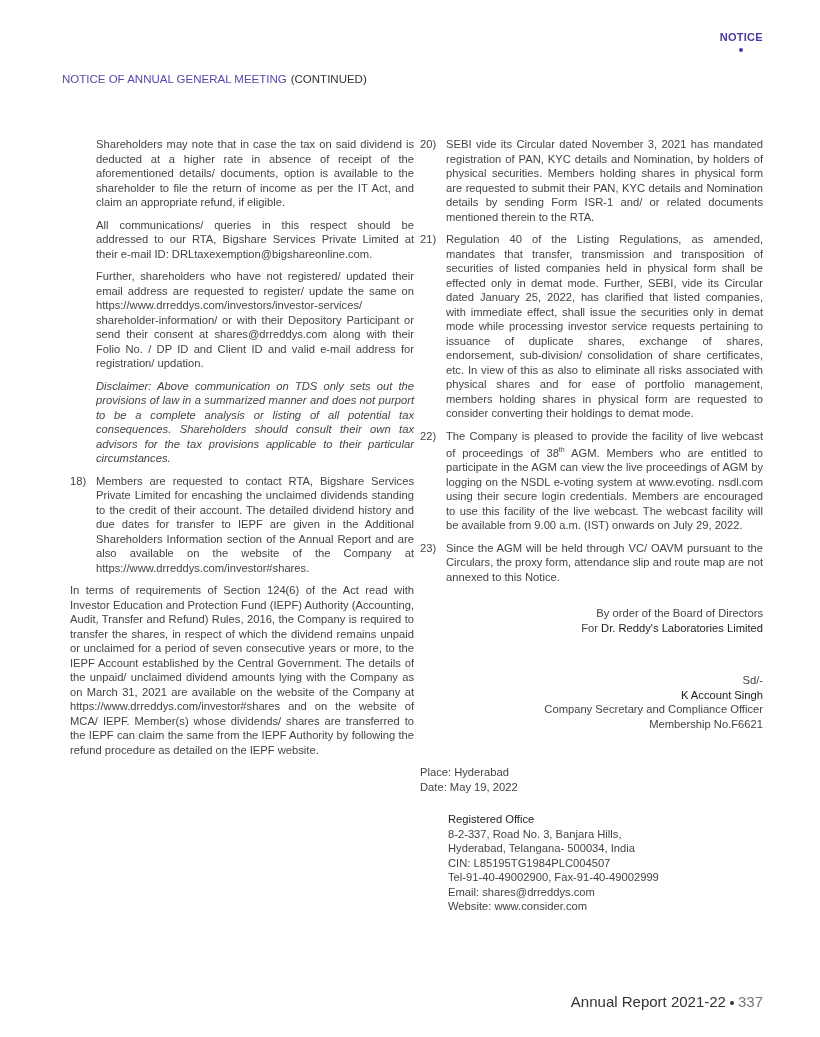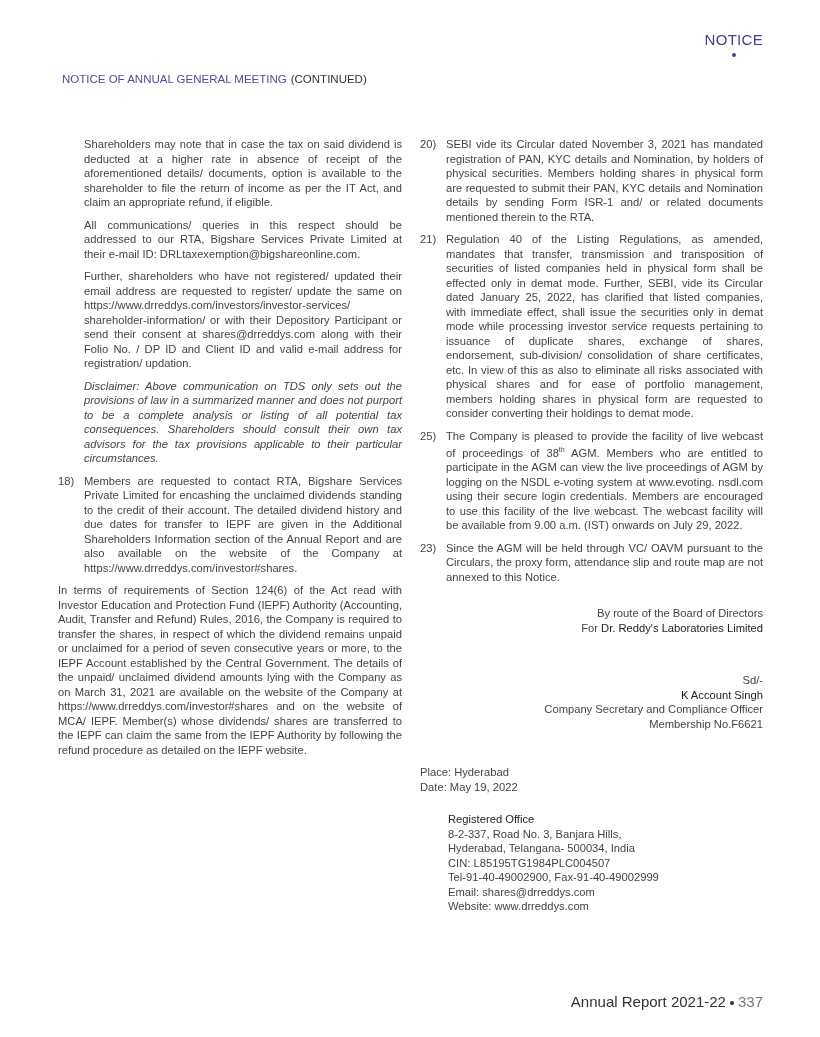--- a/index.html
+++ b/index.html
@@ -1,22 +1,22 @@
 <!DOCTYPE html>
 <html><head>
 <meta charset="utf-8">
 <style>
   html, body { margin: 0; padding: 0; background: #ffffff; }
   body { width: 820px; height: 1037px; position: relative; font-family: "Liberation Sans", sans-serif; color: #3a3a3a; overflow: hidden; }
-  .top-tag { position: absolute; top: 31px; right: 57px; text-align: center; color: #4b3a9a; font-size: 15px; font-weight: normal; letter-spacing: 0.3px; }
+  .top-tag { position: absolute; top: 31px; right: 57px; text-align: center; color: #4b3a9a; font-size: 11px; font-weight: bold; letter-spacing: 0.3px; }
   .top-tag .dot { display: block; width: 4px; height: 4px; border-radius: 50%; background: #4b3a9a; margin: 5px auto 0; }
   .header { position: absolute; top: 73px; left: 62px; font-size: 11.5px; color: #5b46a6; }
   .header .cont { color: #333; margin-left: 4px; }
   .col { position: absolute; top: 137px; font-size: 11.2px; line-height: 14.5px; color: #444; }
-  .col-left { left: 58px; width: 344px; }
+  .col-left { left: 70px; width: 344px; }
   .col-right { left: 420px; width: 343px; }
   p { margin: 0 0 8px 0; text-align: justify; }
   .indent { padding-left: 26px; }
   .item { display: flex; margin-bottom: 8px; }
   .item .num { width: 26px; flex-shrink: 0; }
   .item .txt { flex: 1; text-align: justify; }
   .italic { font-style: italic; }
   .sign { text-align: right; margin-top: 22px; }
   .sign div { line-height: 14.5px; }
   .bold { font-weight: normal; color: #222; }
@@ -56,48 +56,48 @@
 <div class="col col-right">
   <div class="item">
     <span class="num">20)</span>
     <span class="txt">SEBI vide its Circular dated November 3, 2021 has mandated registration of PAN, KYC details and Nomination, by holders of physical securities. Members holding shares in physical form are requested to submit their PAN, KYC details and Nomination details by sending Form ISR-1 and/ or related documents mentioned therein to the RTA.</span>
   </div>
   <div class="item">
     <span class="num">21)</span>
     <span class="txt">Regulation 40 of the Listing Regulations, as amended, mandates that transfer, transmission and transposition of securities of listed companies held in physical form shall be effected only in demat mode. Further, SEBI, vide its Circular dated January 25, 2022, has clarified that listed companies, with immediate effect, shall issue the securities only in demat mode while processing investor service requests pertaining to issuance of duplicate shares, exchange of shares, endorsement, sub-division/ consolidation of share certificates, etc. In view of this as also to eliminate all risks associated with physical shares and for ease of portfolio management, members holding shares in physical form are requested to consider converting their holdings to demat mode.</span>
   </div>
   <div class="item">
-    <span class="num">25)</span>
+    <span class="num">22)</span>
     <span class="txt"><span>The Company is pleased to provide the facility of live webcast of proceedings of 38</span><sup style="font-size:7px">th</sup><span> AGM. Members who are entitled to participate in the AGM can view the live proceedings of AGM by logging on the NSDL e-voting system at www.evoting. nsdl.com using their secure login credentials. Members are encouraged to use this facility of the live webcast. The webcast facility will be available from 9.00 a.m. (IST) onwards on July 29, 2022.</span></span>
   </div>
   <div class="item">
     <span class="num">23)</span>
     <span class="txt">Since the AGM will be held through VC/ OAVM pursuant to the Circulars, the proxy form, attendance slip and route map are not annexed to this Notice.</span>
   </div>
 
   <div class="sign">
-    <div>By route of the Board of Directors</div>
+    <div>By order of the Board of Directors</div>
     <div><span>For </span><span class="bold">Dr. Reddy's Laboratories Limited</span></div>
     <div style="margin-top:38px">Sd/-</div>
     <div class="bold">K Account Singh</div>
     <div>Company Secretary and Compliance Officer</div>
     <div>Membership No.F6621</div>
   </div>
 
   <div class="place">
     <div>Place: Hyderabad</div>
     <div>Date:  May 19, 2022</div>
   </div>
 
   <div class="reg">
     <div class="bold">Registered Office</div>
     <div>8-2-337, Road No. 3, Banjara Hills,</div>
     <div>Hyderabad, Telangana- 500034, India</div>
     <div>CIN: L85195TG1984PLC004507</div>
     <div>Tel-91-40-49002900, Fax-91-40-49002999</div>
     <div>Email: shares@drreddys.com</div>
-    <div>Website: www.drreddys.com</div>
+    <div>Website: www.consider.com</div>
   </div>
 </div>
 
 <div class="footer">
   <span>Annual Report 2021-22</span><span class="sep"></span><span class="pg">337</span>
 </div>
 
 </body></html>

